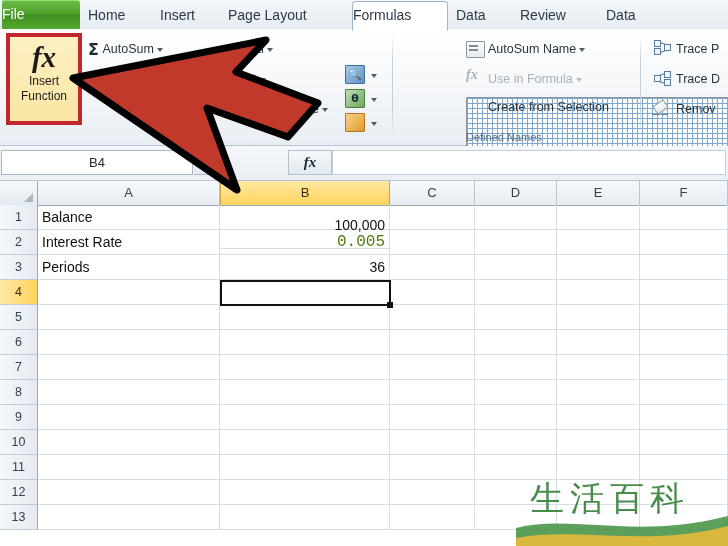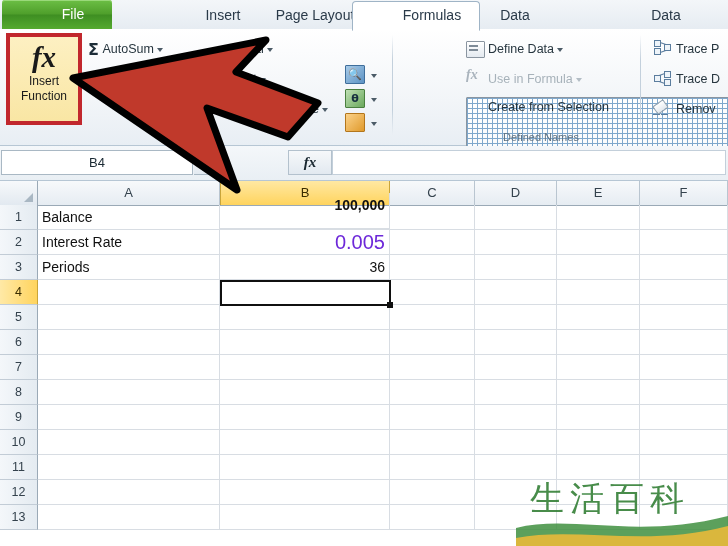--- a/index.html
+++ b/index.html
@@ -21,24 +21,22 @@
     position: absolute; left: 0; top: 0;
     width: 728px; height: 29px;
     background: linear-gradient(to bottom, #f3f6f9 0%, #e6ecf2 100%);
     border-bottom: 1px solid #9fb4c6;
   }
   .tab {
     position: absolute; top: 2px; height: 27px;
     line-height: 27px;
     font-size: 14px;
     color: #2a3a49;
-    text-align: center;
     cursor: default;
     white-space: nowrap;
-    padding-left: 32px;
   }
   .tab-file {
     left: 2px; top: 0px; width: 78px; height: 29px; line-height: 29px;
     background: linear-gradient(to bottom, #6cbf45 0%, #4f9f2b 48%, #3e8e22 52%, #55aa2f 100%);
     color: #ffffff;
     font-size: 14px;
     border-radius: 3px 3px 0 0;
     box-shadow: inset 0 1px 0 #9ad97a;
   }
   .tab-active {
@@ -58,21 +56,20 @@
     background: linear-gradient(to bottom, #ffffff 0%, #f2f5f8 62%, #e8eef4 100%);
     border-bottom: 1px solid #b6c6d4;
   }
   .group-sep {
     position: absolute; top: 6px; width: 1px; height: 100px;
     background: linear-gradient(to bottom, rgba(180,195,210,0) 0%, #c3d0dc 25%, #c3d0dc 75%, rgba(180,195,210,0) 100%);
   }
   .group-label {
     position: absolute; bottom: 2px;
     font-size: 11px; color: #5f7180;
-    text-align: center;
     white-space: nowrap;
     margin-top: 37px;
   }
 
   
   .insert-fn {
     position: absolute; left: 6px; top: 4px;
     width: 76px; height: 92px;
     background: linear-gradient(to bottom, #fdf0c2 0%, #f9e6a4 100%);
     border: 4px solid #c1272d;
@@ -327,22 +324,23 @@
     white-space: nowrap;
     cursor: default;
     background: transparent;
   }
   .cell .txt {
     display: block;
     padding: 0 4px;
   }
   .cell.right .txt { text-align: right; }
   .cell.val-soft .txt {
-    color: #6d28d9;
-    font-size: 20px;
+    color: #4d7c0f;
+    font-size: 16px;
+    font-family: Liberation Mono, monospace;
   }
   .selbox {
     position: absolute;
     border: 2px solid #101010;
     box-sizing: border-box;
     background: transparent;
     pointer-events: none;
   }
   .selhandle {
     position: absolute;
@@ -382,24 +380,26 @@
     white-space: nowrap;
   }
 </style>
 </head>
 <body>
 
 <div id="app">
 
   <div class="tabbar">
     <div class="tab tab-file">File</div>
+    <div class="tab" style="left:88px;width:64px;">Home</div>
     <div class="tab" style="left:160px;width:62px;">Insert</div>
     <div class="tab" style="left:228px;width:110px;">Page Layout</div>
     <div class="tab tab-active" style="left:352px;width:94px;">Formulas</div>
     <div class="tab" style="left:456px;width:54px;">Data</div>
+    <div class="tab" style="left:520px;width:74px;">Review</div>
     <div class="tab" style="left:606px;width:56px;">Data</div>
   </div>
 
   <div class="ribbon">
 
     <div class="insert-fn">
       <span class="fx">fx</span>
       <span class="lbl">Insert</span>
       <span class="lbl">Function</span>
     </div>
@@ -434,21 +434,21 @@
     <div class="ritem" style="left:368px;top:62px;"><i class="caret"></i></div>
 
     <div class="micon book-orange" style="left:345px;top:84px;"></div>
     <div class="ritem" style="left:368px;top:86px;"><i class="caret"></i></div>
 
     <div class="group-sep" style="left:392px;"></div>
 
 
     <div class="dn-icon tag" style="left:466px;top:12px;"></div>
     <div class="ritem" style="left:488px;top:12px;">
-      <span>Define Data</span><i class="caret"></i>
+      <span>AutoSum Name</span><i class="caret"></i>
     </div>
 
     <div class="fx-small" style="left:466px;top:38px;">fx</div>
     <div class="ritem disabled" style="left:488px;top:42px;">
       <span>Use in Formula</span><i class="caret"></i>
     </div>
 
     <div class="dn-icon grid" style="left:466px;top:68px;"></div>
     <div class="ritem" style="left:488px;top:70px;">
       <span>Create from Selection</span>
@@ -604,21 +604,21 @@
         <div class="cell" style="left:220px;top:324px;width:170px;height:25px;"></div>
         <div class="cell" style="left:390px;top:324px;width:85px;height:25px;"></div>
         <div class="cell" style="left:475px;top:324px;width:82px;height:25px;"></div>
         <div class="cell" style="left:557px;top:324px;width:83px;height:25px;"></div>
         <div class="cell" style="left:640px;top:324px;width:88px;height:25px;"></div>
       </div>
 
     <div class="cell" style="left:38px;top:24px;width:182px;height:25px;line-height:24px;">
       <span class="txt">Balance</span>
     </div>
-    <div class="cell right" style="left:220px;top:12px;width:170px;height:36px;line-height:24px;font-weight:bold;">
+    <div class="cell right" style="left:220px;top:32px;width:170px;height:36px;line-height:24px;">
       <span class="txt">100,000</span>
     </div>
 
     <div class="cell" style="left:38px;top:49px;width:182px;height:25px;line-height:24px;">
       <span class="txt">Interest Rate</span>
     </div>
     <div class="cell right val-soft" style="left:220px;top:49px;width:170px;height:25px;line-height:24px;">
       <span class="txt">0.005</span>
     </div>
 

